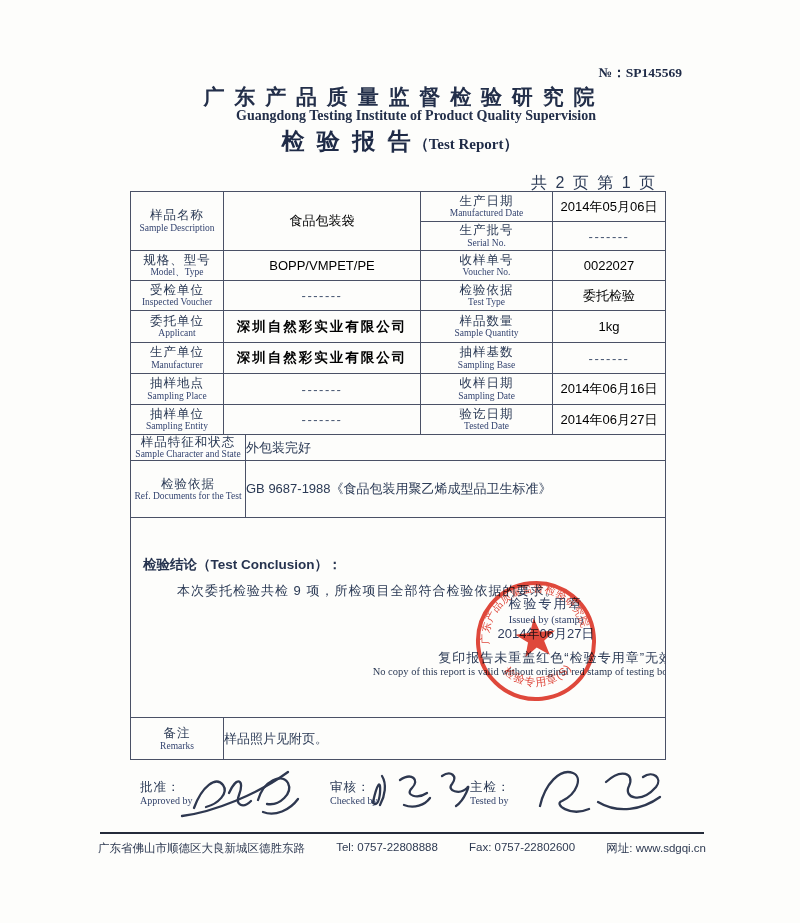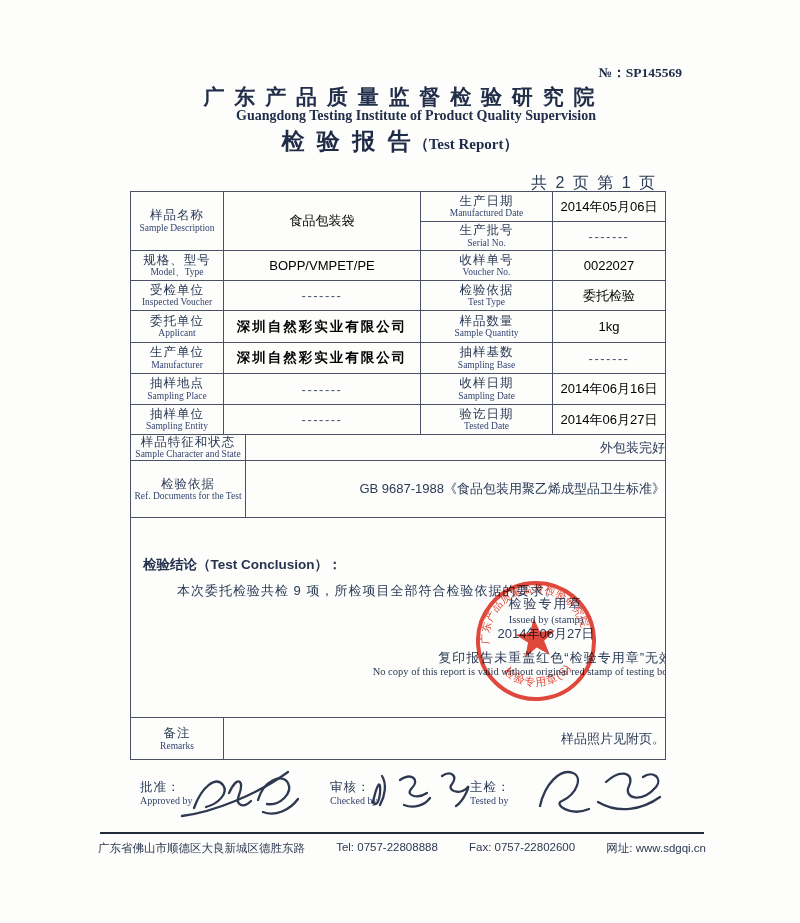--- a/index.html
+++ b/index.html
@@ -16,21 +16,21 @@
   .rpt-title .cn{font-size:23px;font-weight:700;letter-spacing:3px;}
   .rpt-title .en{font-family:"Liberation Serif",serif;font-size:15px;font-weight:700;}
   .pagination{position:absolute;right:143px;top:173px;font-size:16px;letter-spacing:2px;color:#2b3a55;}
   
   table.info{position:absolute;left:130px;top:191px;width:535px;border-collapse:collapse;table-layout:fixed;}
   table.info td{border:1px solid #4a5166;padding:0;vertical-align:middle;overflow:hidden;}
   .lbl{text-align:center;line-height:1.15;}
   .lc{display:block;font-size:12.5px;letter-spacing:1px;color:#2b3a55;}
   .le{display:block;font-family:"Liberation Serif",serif;font-size:9.5px;color:#344470;}
   .val{text-align:center;font-size:13px;color:#000000;}
-  .val-left{text-align:right;padding-left:12px;font-size:13px;color:#2b3a55;}
+  .val-left{text-align:left;padding-left:12px;font-size:13px;color:#2b3a55;}
   .company{font-weight:bold;letter-spacing:2px;font-size:13.5px;}
   .dashes{letter-spacing:1.5px;color:#43536f;}
   
   .concl{position:relative;}
   .concl .heading{position:absolute;left:12px;top:38px;font-size:13.5px;font-weight:bold;color:#26334f;}
   .concl .body{position:absolute;left:46px;top:64px;font-size:13px;letter-spacing:1px;color:#2b3a55;}
   .stamp-caption{position:absolute;left:330px;top:78px;width:170px;text-align:center;line-height:1.25;}
   .stamp-caption .l1{font-size:13px;letter-spacing:2px;color:#2e3c5c;}
   .stamp-caption .l2{font-family:"Liberation Serif",serif;font-size:10.5px;color:#33436b;}
   .stamp-caption .l3{font-size:13px;color:#2e3c5c;}

